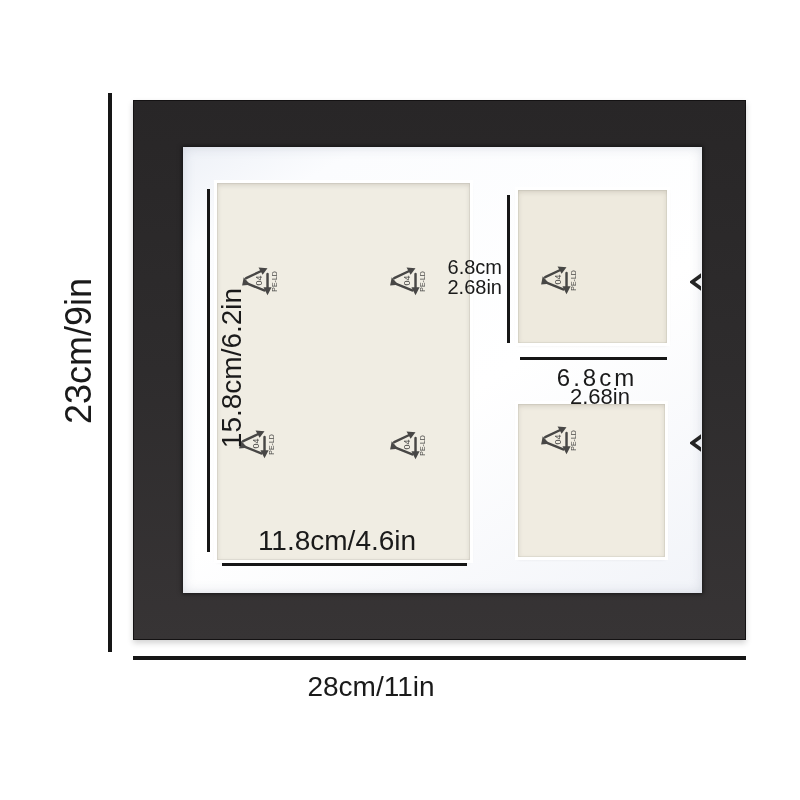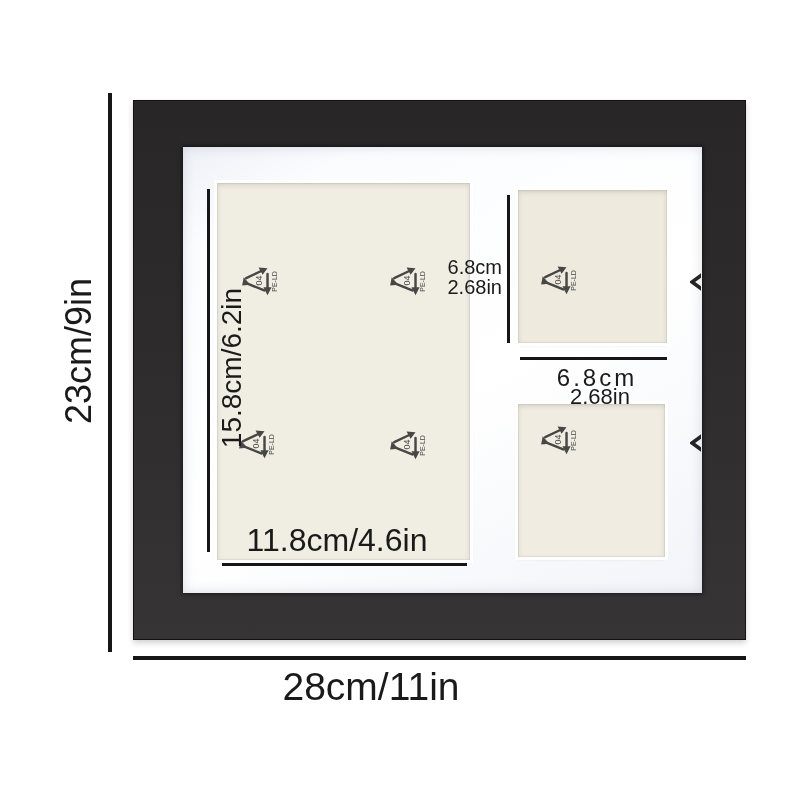--- a/index.html
+++ b/index.html
@@ -37,23 +37,23 @@
   .line-large-h{left:39px;top:416px;width:245px;height:3px;}
   .line-small-v{left:324px;top:48px;width:3px;height:148px;}
   .line-small-h{left:337px;top:210px;width:147px;height:3px;}
   
   .dimlabel{
     position:absolute;color:#1a1a1a;white-space:nowrap;
     transform:translate(-50%,-50%);line-height:1.05;
   }
   .rot{transform:translate(-50%,-50%) rotate(-90deg);}
   .label-outer-height{left:79px;top:351px;font-size:36px;}
-  .label-outer-width{left:371px;top:687px;font-size:39px;}
+  .label-outer-width{left:371px;top:687px;font-size:28px;}
   .label-large-height{left:49px;top:221px;font-size:28px;}
-  .label-large-width{left:154px;top:394px;font-size:32px;}
+  .label-large-width{left:154px;top:394px;font-size:28px;}
   .label-small-side{
     left:209px;top:110px;width:110px;text-align:right;font-size:20px;
     transform:none;line-height:20px;
   }
   .label-mid-cm{left:414px;top:231px;font-size:24px;letter-spacing:3px;}
   .label-mid-in{left:417px;top:250px;font-size:22px;}
   
   .icon-slot{
     position:absolute;width:46px;height:46px;
     transform:translate(-50%,-50%);

